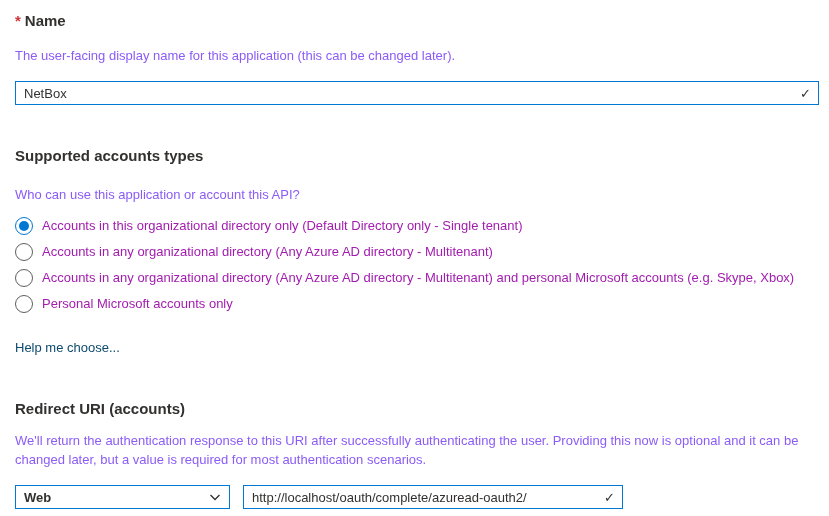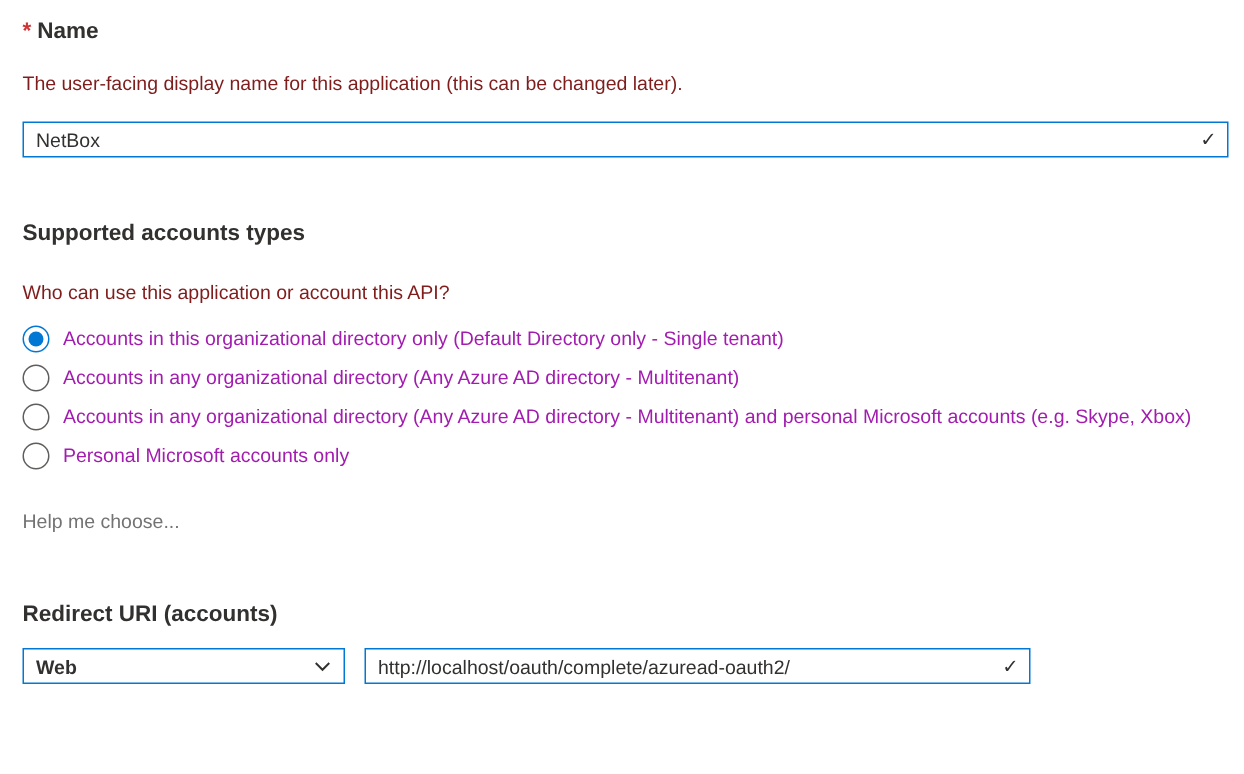--- a/index.html
+++ b/index.html
@@ -18,21 +18,21 @@
     color: #323130;
     line-height: 18px;
   }
   .required {
     color: #d13438;
     margin-right: 4px;
     font-weight: 600;
   }
   .desc {
     font-size: 13px;
-    color: #7f1d1d;
+    color: #8b5cf6;
     line-height: 19px;
   }
   
   .name-title { margin: 2px 0 16px 0; }
   .name-desc { margin-bottom: 16px; max-width: 800px; }
   .textbox {
     position: relative;
     width: 804px;
     height: 24px;
     border: 1px solid #0078d4;
@@ -88,21 +88,21 @@
     left: 3px; top: 3px;
     width: 10px; height: 10px;
     border-radius: 50%;
     background: #0078d4;
   }
   .radio-label { font-size: 13px; color: #a21caf; line-height: 18px; }
   .help-link {
     display: inline-block;
     margin-top: 23px;
     font-size: 13px;
-    color: #737373;
+    color: #0c4a6e;
     text-decoration: none;
     cursor: pointer;
   }
   
   .redirect-section { margin-top: 44px; }
   .redirect-title { margin-bottom: 13px; }
   .redirect-desc { max-width: 802px; margin-bottom: 16px; }
   .redirect-controls {
     display: flex;
     align-items: center;
@@ -115,21 +115,21 @@
     background: #ffffff;
     display: flex;
     align-items: center;
     justify-content: space-between;
     padding: 0 8px;
     cursor: pointer;
     font-weight: bold;
   }
   .select-value { font-size: 13px; color: #323130; }
   .chevron-svg { display: block; }
-  .uri-box { width: 444px; justify-content: center; }
+  .uri-box { width: 380px; justify-content: center; }
 </style>
 </head>
 <body>
 
 <div>
 
   <section>
     <h2 class="section-title name-title">
       <span class="required">*</span><span>Name</span>
     </h2>
@@ -161,20 +161,21 @@
         <span class="radio-circle"></span>
         <span class="radio-label">Personal Microsoft accounts only</span>
       </div>
     </div>
 
     <a class="help-link" href="#">Help me choose...</a>
   </section>
 
   <section class="redirect-section">
     <h2 class="section-title redirect-title">Redirect URI (accounts)</h2>
+    <p class="desc redirect-desc">We'll return the authentication response to this URI after successfully authenticating the user. Providing this now is optional and it can be changed later, but a value is required for most authentication scenarios.</p>
 
     <div class="redirect-controls">
       <div class="select-box">
         <span class="select-value">Web</span>
         <span>
           <svg class="chevron-svg" width="12" height="12" viewBox="0 0 12 12">
             <path d="M1.5 4 L6 8.5 L10.5 4" fill="none" stroke="#323130" stroke-width="1.3"></path>
           </svg>
         </span>
       </div>

